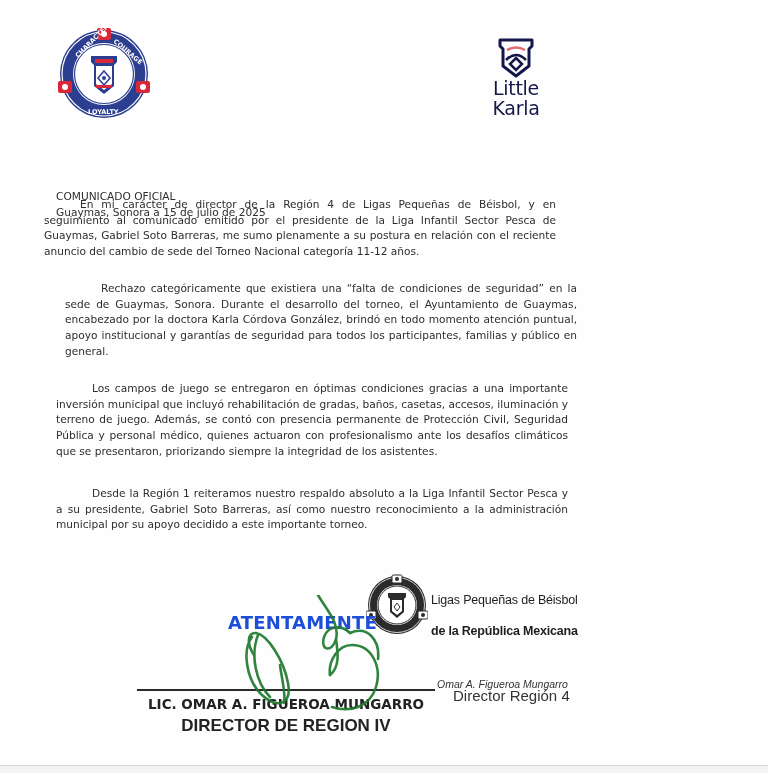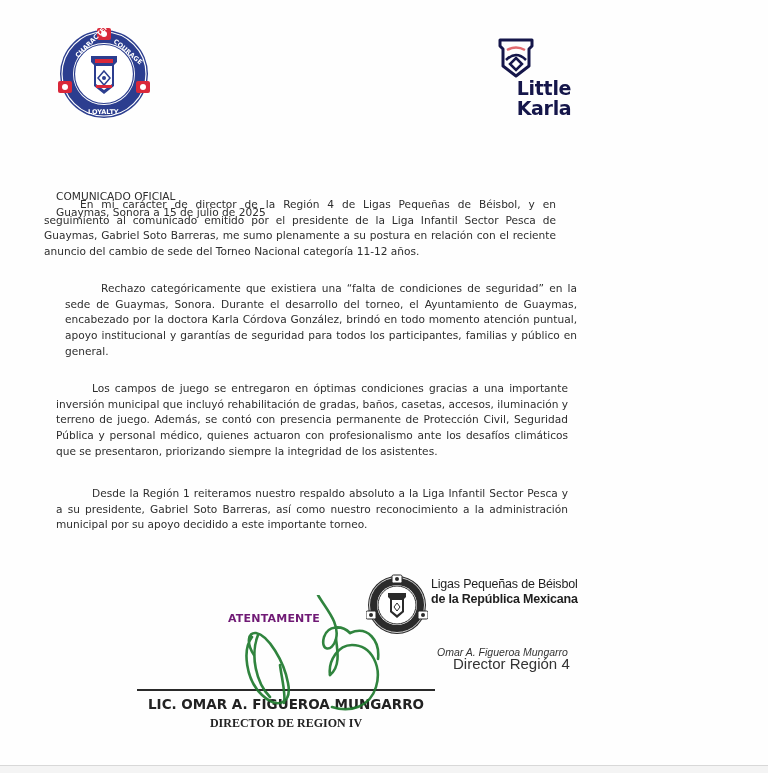--- a/index.html
+++ b/index.html
@@ -14,50 +14,50 @@
     .page { position: absolute; left: 0; top: 0; width: 768px; height: 765px; background: #fefefe; }
     .bottom-rule { position: absolute; left: 0; top: 765px; width: 768px; height: 1px; background: #d8d8d8; }
     .bottom-strip { position: absolute; left: 0; top: 766px; width: 768px; height: 7px; background: #f4f4f4; }
 
     
     .seal-left { position: absolute; left: 58px; top: 28px; width: 92px; height: 92px; }
     
     .ll-logo { position: absolute; left: 470px; top: 38px; width: 92px; height: 86px; }
     .ll-keystone { position: absolute; left: 28px; top: 0; width: 36px; height: 40px; }
     .ll-text { position: absolute; left: 0; top: 40px; width: 92px; text-align: center;
-      font-family: "DejaVu Sans", sans-serif; font-weight: bold; color: #15164a;
-      font-size: 19px; line-height: 20px; letter-spacing: -0.3px; margin-left: 28px; }
+      font-family: "DejaVu Sans", sans-serif; font-weight: normal; color: #15164a;
+      font-size: 19px; line-height: 20px; letter-spacing: -0.3px; }
 
     .body-text {
       position: absolute; left: 56px; width: 512px;
       font-family: "DejaVu Sans", sans-serif;
       font-size: 10.6px; line-height: 15.7px; color: #2d2d2d;
     }
     .heading { top: 148px; margin-top: 41px; }
     .heading div { white-space: nowrap; }
     .para { text-align: justify; text-indent: 36px; margin: 0; }
     .p1 { position: absolute; left: 44px; top: 197px; width: 512px; }
     .p2 { position: absolute; left: 65px; top: 281px; width: 512px; }
     .p3 { position: absolute; left: 56px; top: 381px; width: 512px; }
     .p4 { position: absolute; left: 56px; top: 486px; width: 512px; }
 
     
     .atentamente { position: absolute; left: 228px; top: 612px;
-      font-family: "DejaVu Sans", sans-serif; font-weight: bold; font-size: 11px; color: #701a75; letter-spacing: 0.2px; }
+      font-family: "DejaVu Sans", sans-serif; font-weight: bold; font-size: 18px; color: #1d4ed8; letter-spacing: 0.2px; }
     .sig-line { position: absolute; left: 137px; top: 689px; width: 298px; height: 2px; background: #2a2a2a; }
     .signer-name { position: absolute; left: 137px; top: 696px; width: 298px; text-align: center;
       font-family: "DejaVu Sans", sans-serif; font-weight: bold; font-size: 13.5px; color: #222; }
     .signer-title { position: absolute; left: 137px; top: 716px; width: 298px; text-align: center;
-      font-family: Liberation Serif, serif; font-weight: bold; font-size: 12px; color: #222; }
+      font-family: Liberation Sans, sans-serif; font-weight: bold; font-size: 17px; color: #222; }
     .signature { position: absolute; left: 240px; top: 595px; width: 150px; height: 140px; pointer-events: none; }
 
     
     .stamp-seal { position: absolute; left: 366px; top: 574px; width: 62px; height: 62px; }
     .stamp-text { position: absolute; left: 431px; top: 577px; width: 150px; }
-    .stamp-org1, .stamp-org2 { font-family: "Liberation Sans", sans-serif; font-size: 12.5px; line-height: 15px; color: #1e1e1e; white-space: nowrap; letter-spacing: -0.2px; }
+    .stamp-org1, .stamp-org2 { font-family: "Liberation Sans", sans-serif; font-size: 12.5px; line-height: 15px; color: #1e1e1e; white-space: nowrap; letter-spacing: -0.2px; margin-top: 16px; }
     .stamp-org2 { font-weight: bold; }
     .stamp-name { font-family: "Liberation Sans", sans-serif; font-style: italic; font-size: 10.5px; line-height: 12px; color: #333; padding-left: 6px; white-space: nowrap; margin-top: 39px; }
     .stamp-role { font-family: "Liberation Sans", sans-serif; font-size: 15px; line-height: 12px; color: #333; padding-left: 22px; white-space: nowrap; }
   </style>
 </head>
 <body>
 
 <div class="page">
 
   <div class="seal-left">

